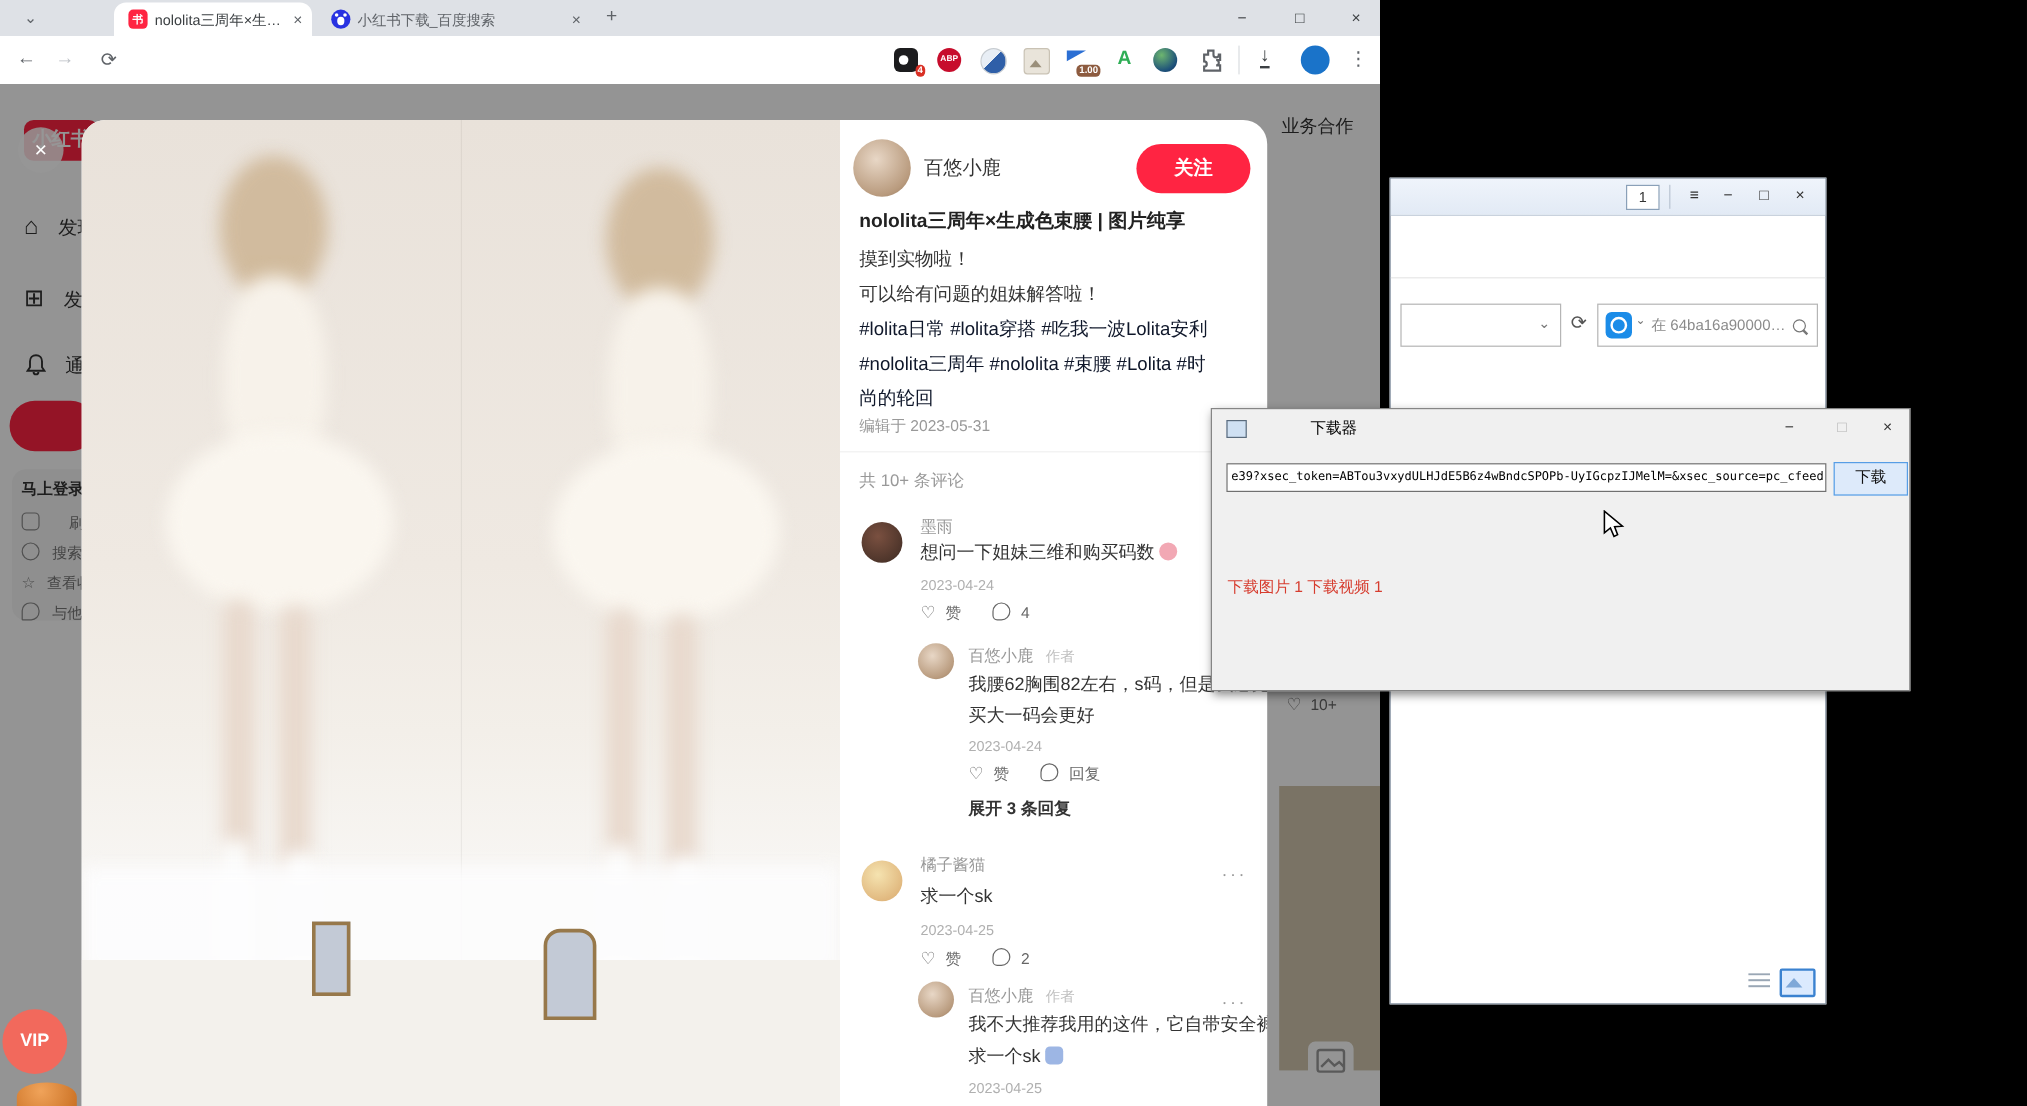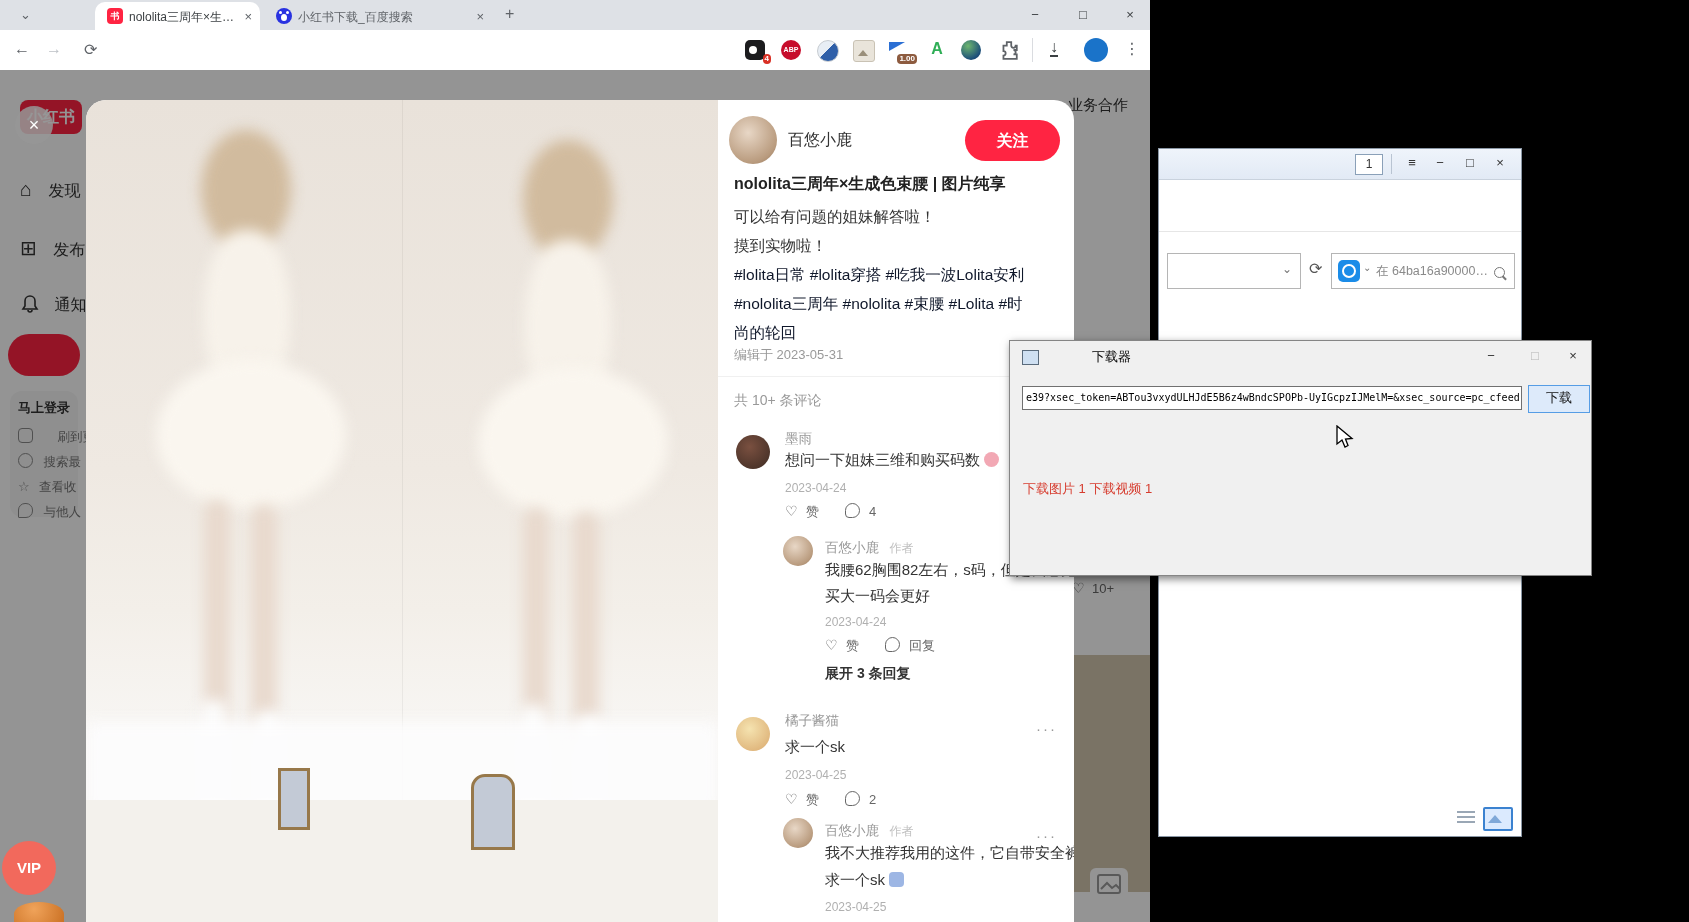--- a/index.html
+++ b/index.html
@@ -26,21 +26,21 @@
   .navg{font-size:16px;color:#5f6368;}
   #omnibox{position:absolute;left:112px;top:6px;width:602px;height:28px;background:#f1f3f4;border-radius:14px;}
   #omni-url{position:absolute;left:36px;top:6px;width:480px;font-size:13px;color:#202124;}
   .extic{position:absolute;top:10px;width:20px;height:20px;}
   .badge{position:absolute;right:-6px;bottom:-4px;background:#d93025;color:#fff;font-size:8px;
          border-radius:4px;padding:1px 2px;line-height:1;font-weight:bold;}
 
   
   #page{position:absolute;left:0;top:70px;width:1150px;height:852px;background:#fff;overflow:hidden;}
   #dim{position:absolute;inset:0;background:rgba(0,0,0,0.42);z-index:5;}
-  #modal{position:absolute;left:86px;top:30px;width:988px;height:822px;background:#fff;
+  #modal{position:absolute;left:68px;top:30px;width:988px;height:822px;background:#fff;
          border-radius:20px 20px 0 0;z-index:10;overflow:hidden;}
   #photo{position:absolute;left:0;top:0;width:632px;height:822px;overflow:hidden;
          background:linear-gradient(#e9e2da 0%,#efe9e2 45%,#f3efe9 62%,#f7f5f2 75%,#f4f2ef 100%);}
   .panel{position:absolute;top:0;width:316px;height:822px;}
   .blur{filter:blur(7px);}
   .hair{position:absolute;width:90px;height:120px;border-radius:50%;background:#cdb493;opacity:.85;}
   .bodice{position:absolute;width:86px;height:170px;border-radius:45%;background:#f7f2ea;}
   .skirt{position:absolute;width:190px;height:150px;border-radius:50%;background:#faf6ef;}
   .leg{position:absolute;width:26px;height:230px;border-radius:12px;background:#e8d9cd;}
   .boot{position:absolute;width:30px;height:150px;border-radius:10px;background:#fbfbfa;}
@@ -257,22 +257,22 @@
         <div id="rightpane">
 
           <div class="abs cavatar" style="left:11px;top:16px;width:48px;height:48px;"></div>
           <div class="abs nw" style="left:70px;top:30px;font-size:16px;color:#333;">百悠小鹿</div>
           <div class="abs" style="left:247px;top:20px;width:95px;height:41px;border-radius:21px;background:#ff2442;
                color:#fff;font-size:16px;font-weight:bold;text-align:center;line-height:41px;">关注</div>
 
           <div class="abs nw" style="left:16px;top:74px;font-size:16px;font-weight:bold;color:#222;">nololita三周年×生成色束腰 | 图片纯享</div>
 
           <div class="abs" style="left:16px;top:102px;width:330px;font-size:15.5px;line-height:29px;color:#333;">
+            <div>摸到实物啦！</div>
             <div>可以给有问题的姐妹解答啦！</div>
-            <div>摸到实物啦！</div>
             <div class="tag nw">#lolita日常 #lolita穿搭 #吃我一波Lolita安利</div>
             <div class="tag nw">#nololita三周年 #nololita #束腰 #Lolita #时</div>
             <div class="tag nw">尚的轮回</div>
           </div>
 
           <div class="abs nw" style="left:16px;top:246px;font-size:13px;color:#999;">编辑于 2023-05-31</div>
 
           <div class="abs" style="left:0;top:276px;width:356px;height:1px;background:#f0f0f0;"></div>
 
           <div class="abs nw" style="left:16px;top:292px;font-size:14px;color:#999;">共 10+ 条评论</div>

